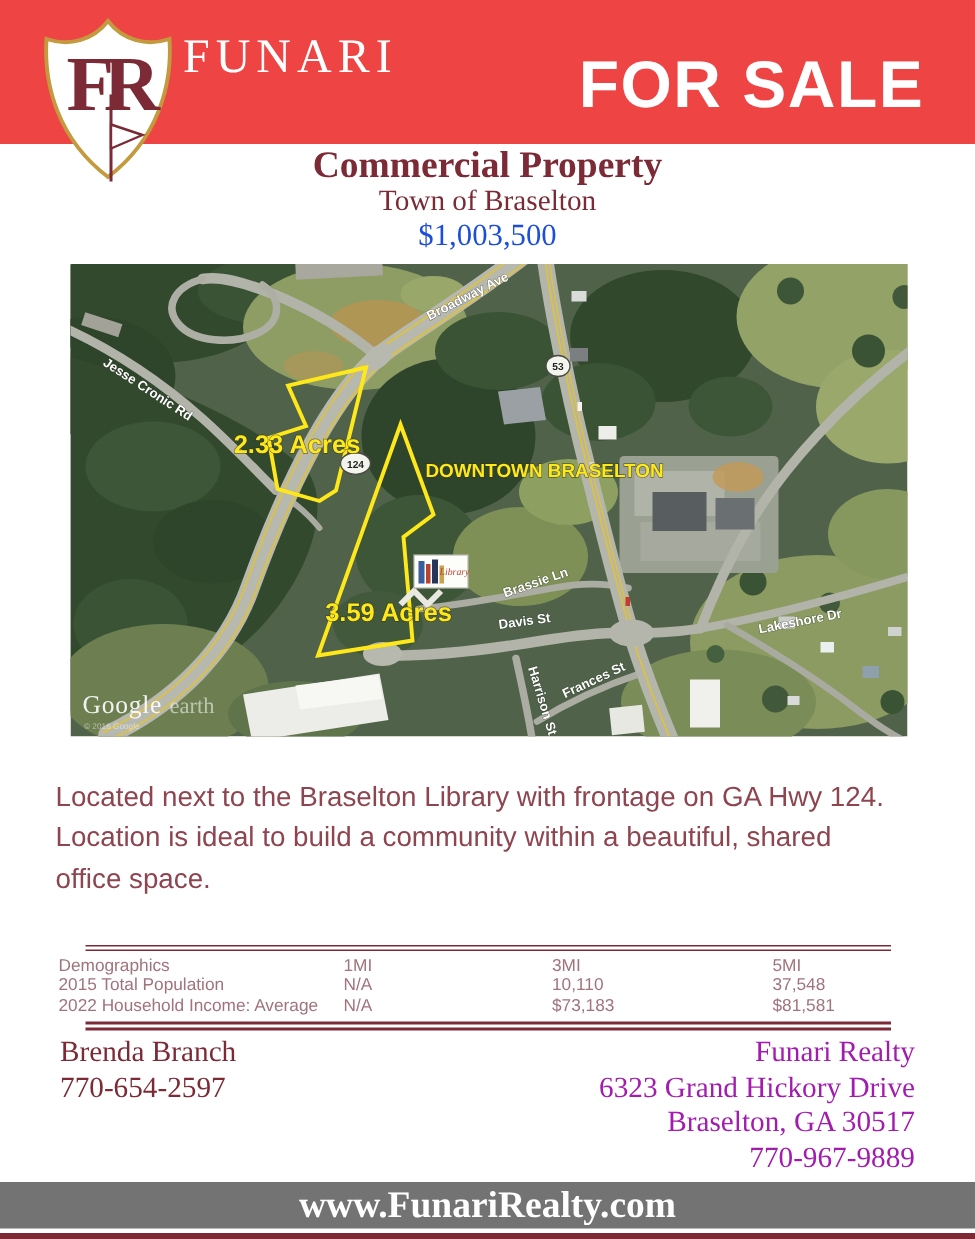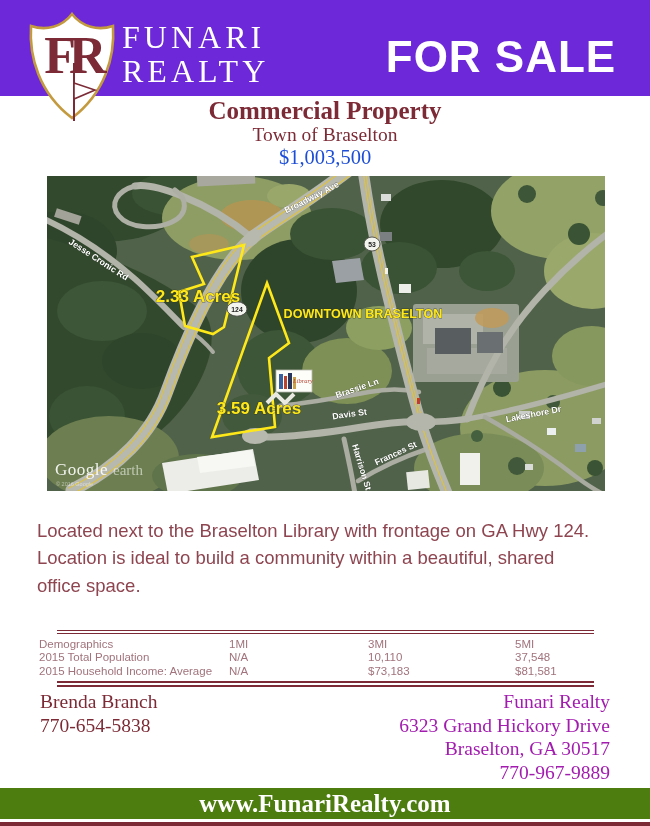--- a/index.html
+++ b/index.html
@@ -1,19 +1,19 @@
 <!DOCTYPE html>
 <html><head>
 <meta charset="utf-8">
 <style>
   html,body{margin:0;padding:0;background:#ffffff;}
   .page{position:relative;width:650px;height:826px;background:#fff;overflow:hidden;
         font-family:"Liberation Sans",sans-serif;}
   
-  .topbar{position:absolute;left:0;top:0;width:650px;height:96px;background:#6d28d9;}
+  .topbar{position:absolute;left:0;top:0;width:650px;height:96px;background:#ef4444;}
   .logo{position:absolute;left:26px;top:11px;width:92px;height:112px;z-index:5;}
   .brand{position:absolute;left:122px;top:20px;color:#fff;
          font-family:"Liberation Serif",serif;font-size:32px;letter-spacing:4px;
          line-height:34px;font-weight:400;}
   .forsale{position:absolute;left:372px;top:32px;width:258px;text-align:center;color:#fff;
            font-family:"Liberation Sans",sans-serif;font-weight:800;font-size:44px;
            letter-spacing:1px;white-space:nowrap;}
   
   .t1{position:absolute;left:0;top:97px;width:650px;text-align:center;color:#7c2b36;
       font-family:"Liberation Serif",serif;font-weight:700;font-size:25px;}
@@ -49,34 +49,33 @@
       font-family:"Liberation Sans",sans-serif;font-size:11.5px;}
   .dg-row{position:relative;height:13.4px;}
   .dg-row span{position:absolute;top:0;white-space:nowrap;}
   .c1{left:0;} .c2{left:190px;} .c3{left:329px;} .c4{left:476px;}
   
   .contact-left{position:absolute;left:40px;top:690px;color:#7c2b36;
       font-family:"Liberation Serif",serif;font-size:19.5px;line-height:23.5px;}
   .contact-right{position:absolute;right:40px;top:690px;text-align:right;color:#a21caf;
       font-family:"Liberation Serif",serif;font-size:19.5px;line-height:23.5px;}
   
-  .footer{position:absolute;left:0;top:788px;width:650px;height:31px;background:#4d7c0f;
+  .footer{position:absolute;left:0;top:788px;width:650px;height:31px;background:#737373;
       color:#fff;text-align:center;line-height:31px;
       font-family:"Liberation Serif",serif;font-weight:700;font-size:25px;}
   .bottom-strip{position:absolute;left:0;top:822px;width:650px;height:4px;background:#7c2b36;}
 </style>
 </head>
 <body>
 
 <div class="page">
 
   <header class="topbar">
     <div class="brand">
       <div>FUNARI</div>
-      <div>REALTY</div>
     </div>
     <div class="forsale">FOR SALE</div>
   </header>
 
   <svg class="logo" viewBox="0 0 90 112">
     <path d="M4,15 C19,20 35,16 45,3 C55,16 71,20 86,15 C88,46 78,82 45,107 C12,82 2,46 4,15 Z" fill="#ffffff" stroke="#c49a3f" stroke-width="2.6"></path>
     <text x="45" y="62" text-anchor="middle" font-family="Liberation Serif, serif" font-weight="700" font-size="52" letter-spacing="-7" fill="#7c2b36">FR</text>
     <line x1="47" y1="52" x2="47" y2="110" stroke="#7c2b36" stroke-width="2"></line>
     <polygon points="47,72 68,79 47,88" fill="#ffffff" stroke="#7c2b36" stroke-width="1.6"></polygon>
   </svg>
@@ -241,32 +240,32 @@
       <span class="c3">3MI</span>
       <span class="c4">5MI</span>
     </div>
     <div class="dg-row">
       <span class="c1">2015 Total Population</span>
       <span class="c2">N/A</span>
       <span class="c3">10,110</span>
       <span class="c4">37,548</span>
     </div>
     <div class="dg-row">
-      <span class="c1">2015 Household Income: Average</span>
+      <span class="c1">2022 Household Income: Average</span>
       <span class="c2">N/A</span>
       <span class="c3">$73,183</span>
       <span class="c4">$81,581</span>
     </div>
   </div>
   <div class="rule r3"></div>
   <div class="rule r4"></div>
 
   <div class="contact-left">
     <div>Brenda Branch</div>
-    <div>770-654-5838</div>
+    <div>770-654-2597</div>
   </div>
   <div class="contact-right">
     <div>Funari Realty</div>
     <div>6323 Grand Hickory Drive</div>
     <div>Braselton, GA 30517</div>
     <div>770-967-9889</div>
   </div>
 
   <footer class="footer">
     <span>www.FunariRealty.com</span>

